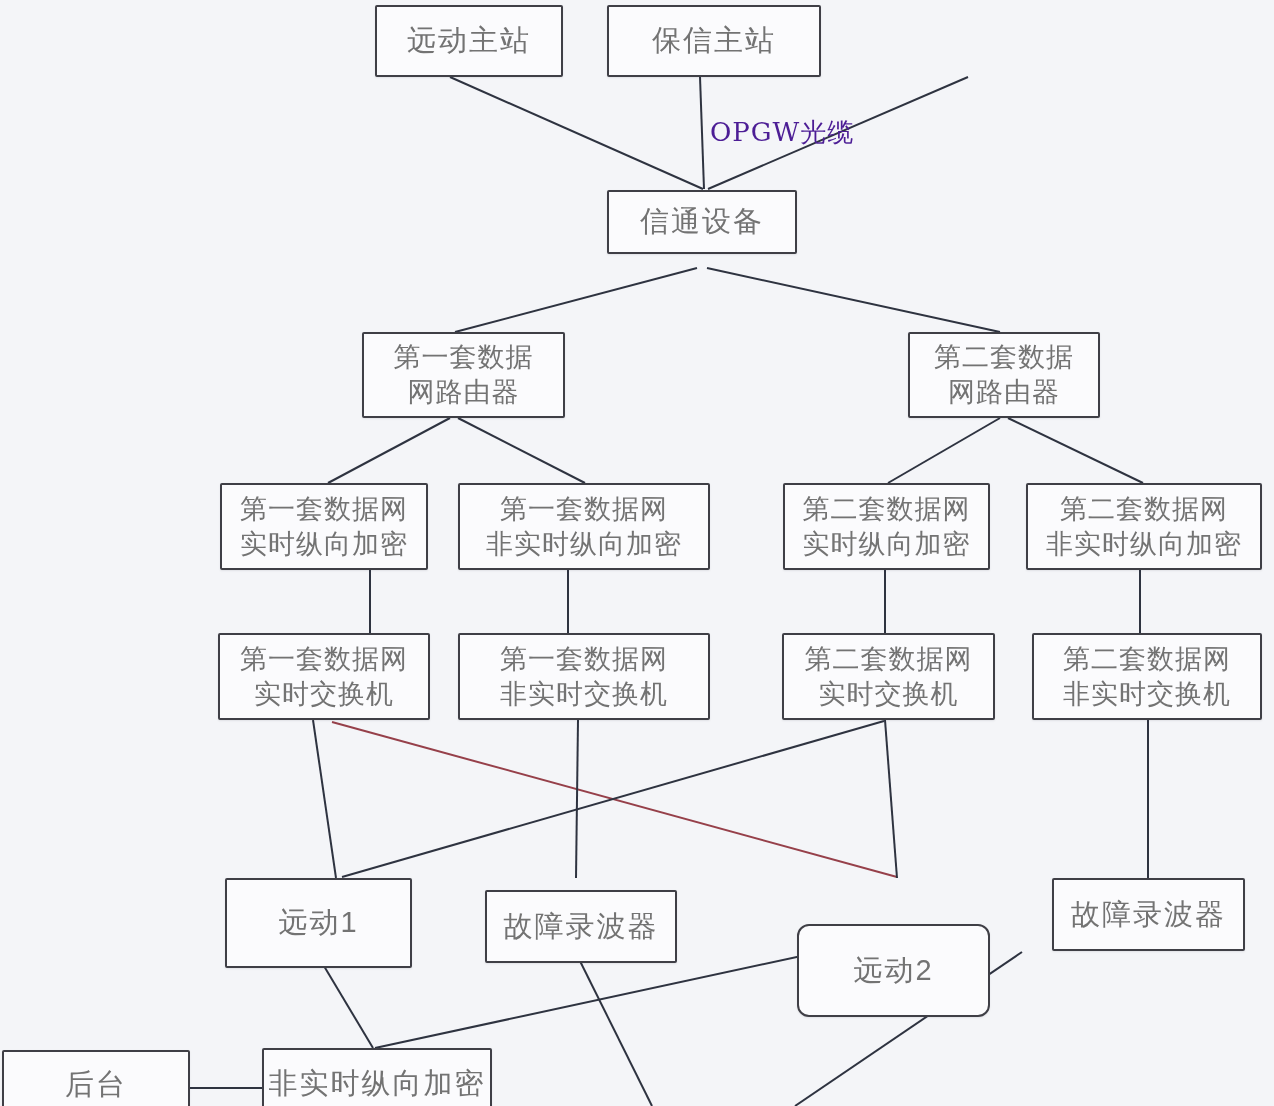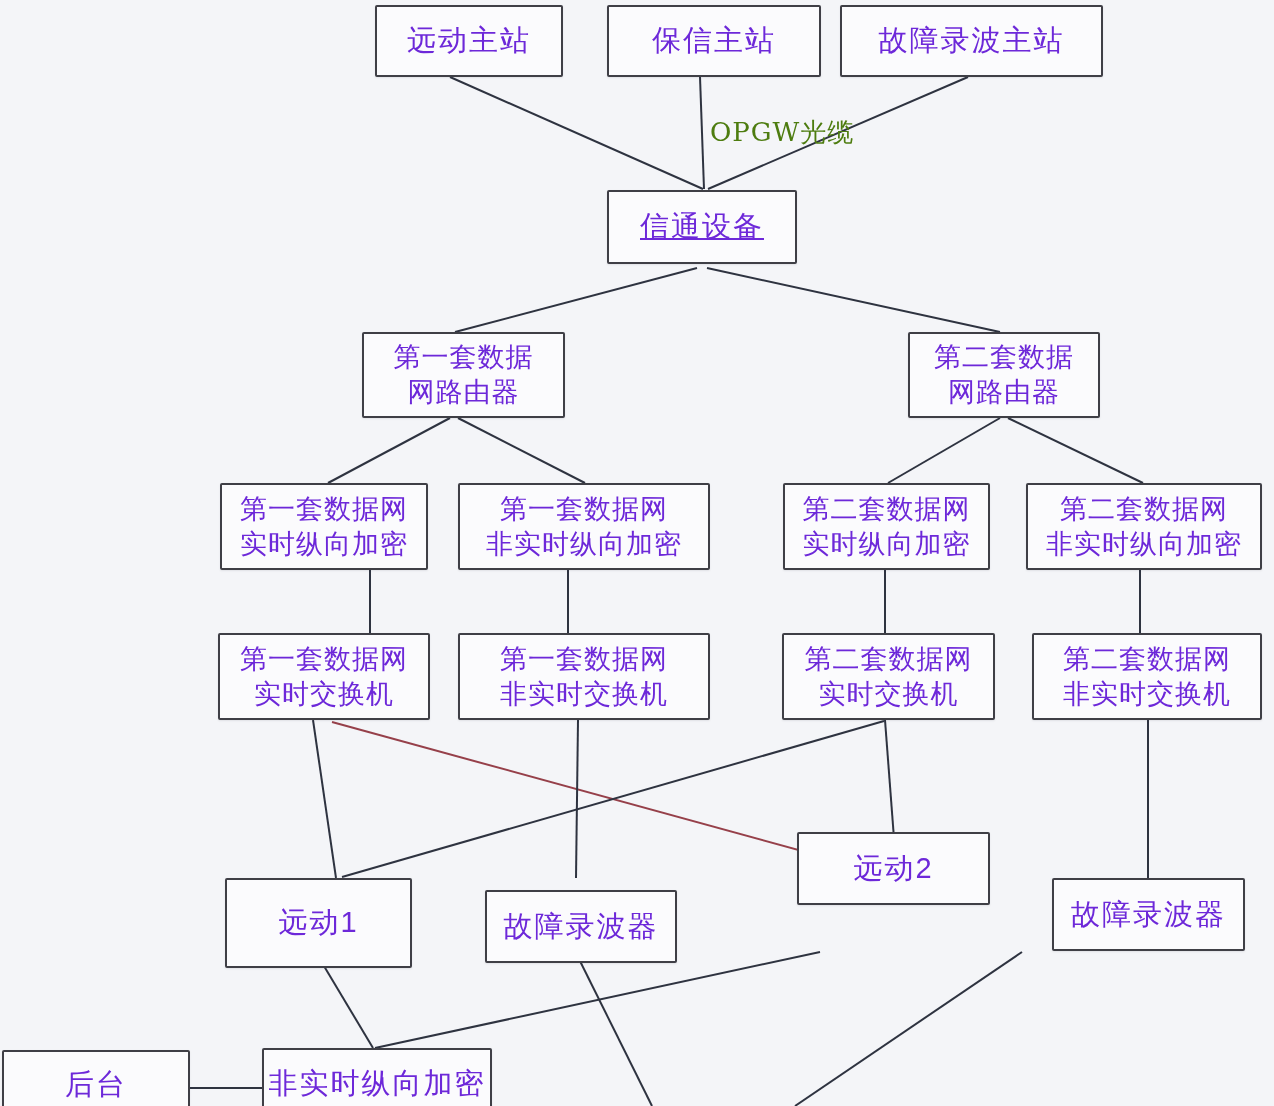--- a/index.html
+++ b/index.html
@@ -6,57 +6,57 @@
   body{font-family:"Liberation Sans","DejaVu Sans",sans-serif;background:#e9eaee;}
   #canvas{
     position:relative;width:1274px;height:1106px;overflow:hidden;
     background:#f4f5f8;
   }
   #wires{position:absolute;left:0;top:0;width:1274px;height:1106px;z-index:1;}
   .node{
     position:absolute;z-index:2;box-sizing:border-box;
     background:#fbfbfd;border:2px solid #3f3f46;border-radius:2px;
     display:flex;align-items:center;justify-content:center;text-align:center;
-    color:#6d28d9;white-space:pre-line;line-height:1.28;
+    color:#737373;white-space:pre-line;line-height:1.28;
     box-shadow:0 1px 2px rgba(60,60,80,0.10);
   }
   .fs-lg{font-size:29px;letter-spacing:2px;}
   .fs-md{font-size:27px;letter-spacing:1px;}
   
   #n-remote-master        {left:375px;top:5px;   width:188px;height:72px;}
   #n-protection-master    {left:607px;top:5px;   width:214px;height:72px;}
   #n-fault-master         {left:840px;top:5px;   width:263px;height:72px;}
   
-  #n-comm-equipment       {left:607px;top:190px; width:190px;height:74px;text-decoration:underline;}
+  #n-comm-equipment       {left:607px;top:190px; width:190px;height:64px;}
   
   #n-router1              {left:362px;top:332px; width:203px;height:86px;}
   #n-router2              {left:908px;top:332px; width:192px;height:86px;justify-content:center;}
   
   #n-enc1-rt              {left:220px;top:483px; width:208px;height:87px;}
   #n-enc1-nrt             {left:458px;top:483px; width:252px;height:87px;}
   #n-enc2-rt              {left:783px;top:483px; width:207px;height:87px;}
   #n-enc2-nrt             {left:1026px;top:483px;width:236px;height:87px;}
   
   #n-sw1-rt               {left:218px;top:633px; width:212px;height:87px;}
   #n-sw1-nrt              {left:458px;top:633px; width:252px;height:87px;}
   #n-sw2-rt               {left:782px;top:633px; width:213px;height:87px;}
   #n-sw2-nrt              {left:1032px;top:633px;width:230px;height:87px;}
   
   #n-remote1              {left:225px;top:878px; width:187px;height:90px;}
   #n-fault-recorder       {left:485px;top:878px; width:192px;height:73px;margin-top:12px;}
-  #n-remote2              {left:797px;top:832px; width:193px;height:73px;}
+  #n-remote2              {left:797px;top:924px; width:193px;height:93px;border-radius:12px;}
   #n-protection-substation{left:1052px;top:878px;width:193px;height:73px;}
   
   #n-backstage            {left:2px;top:1050px;  width:188px;height:70px;}
   #n-station-switch       {left:262px;top:1048px;width:230px;height:72px;}
   
   #opgw-label{
     position:absolute;left:710px;top:115px;z-index:3;
     font-family:"DejaVu Serif","Liberation Serif",serif;
-    font-size:26px;color:#4d7c0f;letter-spacing:1px;
+    font-size:26px;color:#4c1d95;letter-spacing:1px;
     background:transparent;
   }
 </style>
 </head>
 <body>
 
 <div id="canvas">
 
   <svg id="wires" viewBox="0 0 1274 1106" xmlns="http://www.w3.org/2000/svg">
       <line x1="450" y1="77" x2="703" y2="189" stroke="#2e3340" stroke-width="2"></line>
@@ -83,23 +83,20 @@
       <line x1="575" y1="951" x2="652" y2="1106" stroke="#2e3340" stroke-width="2"></line>
       <line x1="1022" y1="952" x2="795" y2="1106" stroke="#2e3340" stroke-width="2"></line>
       <line x1="190" y1="1088" x2="262" y2="1088" stroke="#2e3340" stroke-width="2"></line>
     </svg>
 
   <div class="node fs-lg" id="n-remote-master">
     <span>远动主站</span>
   </div>
   <div class="node fs-lg" id="n-protection-master">
     <span>保信主站</span>
-  </div>
-  <div class="node fs-lg" id="n-fault-master">
-    <span>故障录波主站</span>
   </div>
 
   <div id="opgw-label">OPGW光缆</div>
 
   <div class="node fs-lg" id="n-comm-equipment">
     <span>信通设备</span>
   </div>
 
   <div class="node fs-md" id="n-router1">
     <span>第一套数据

